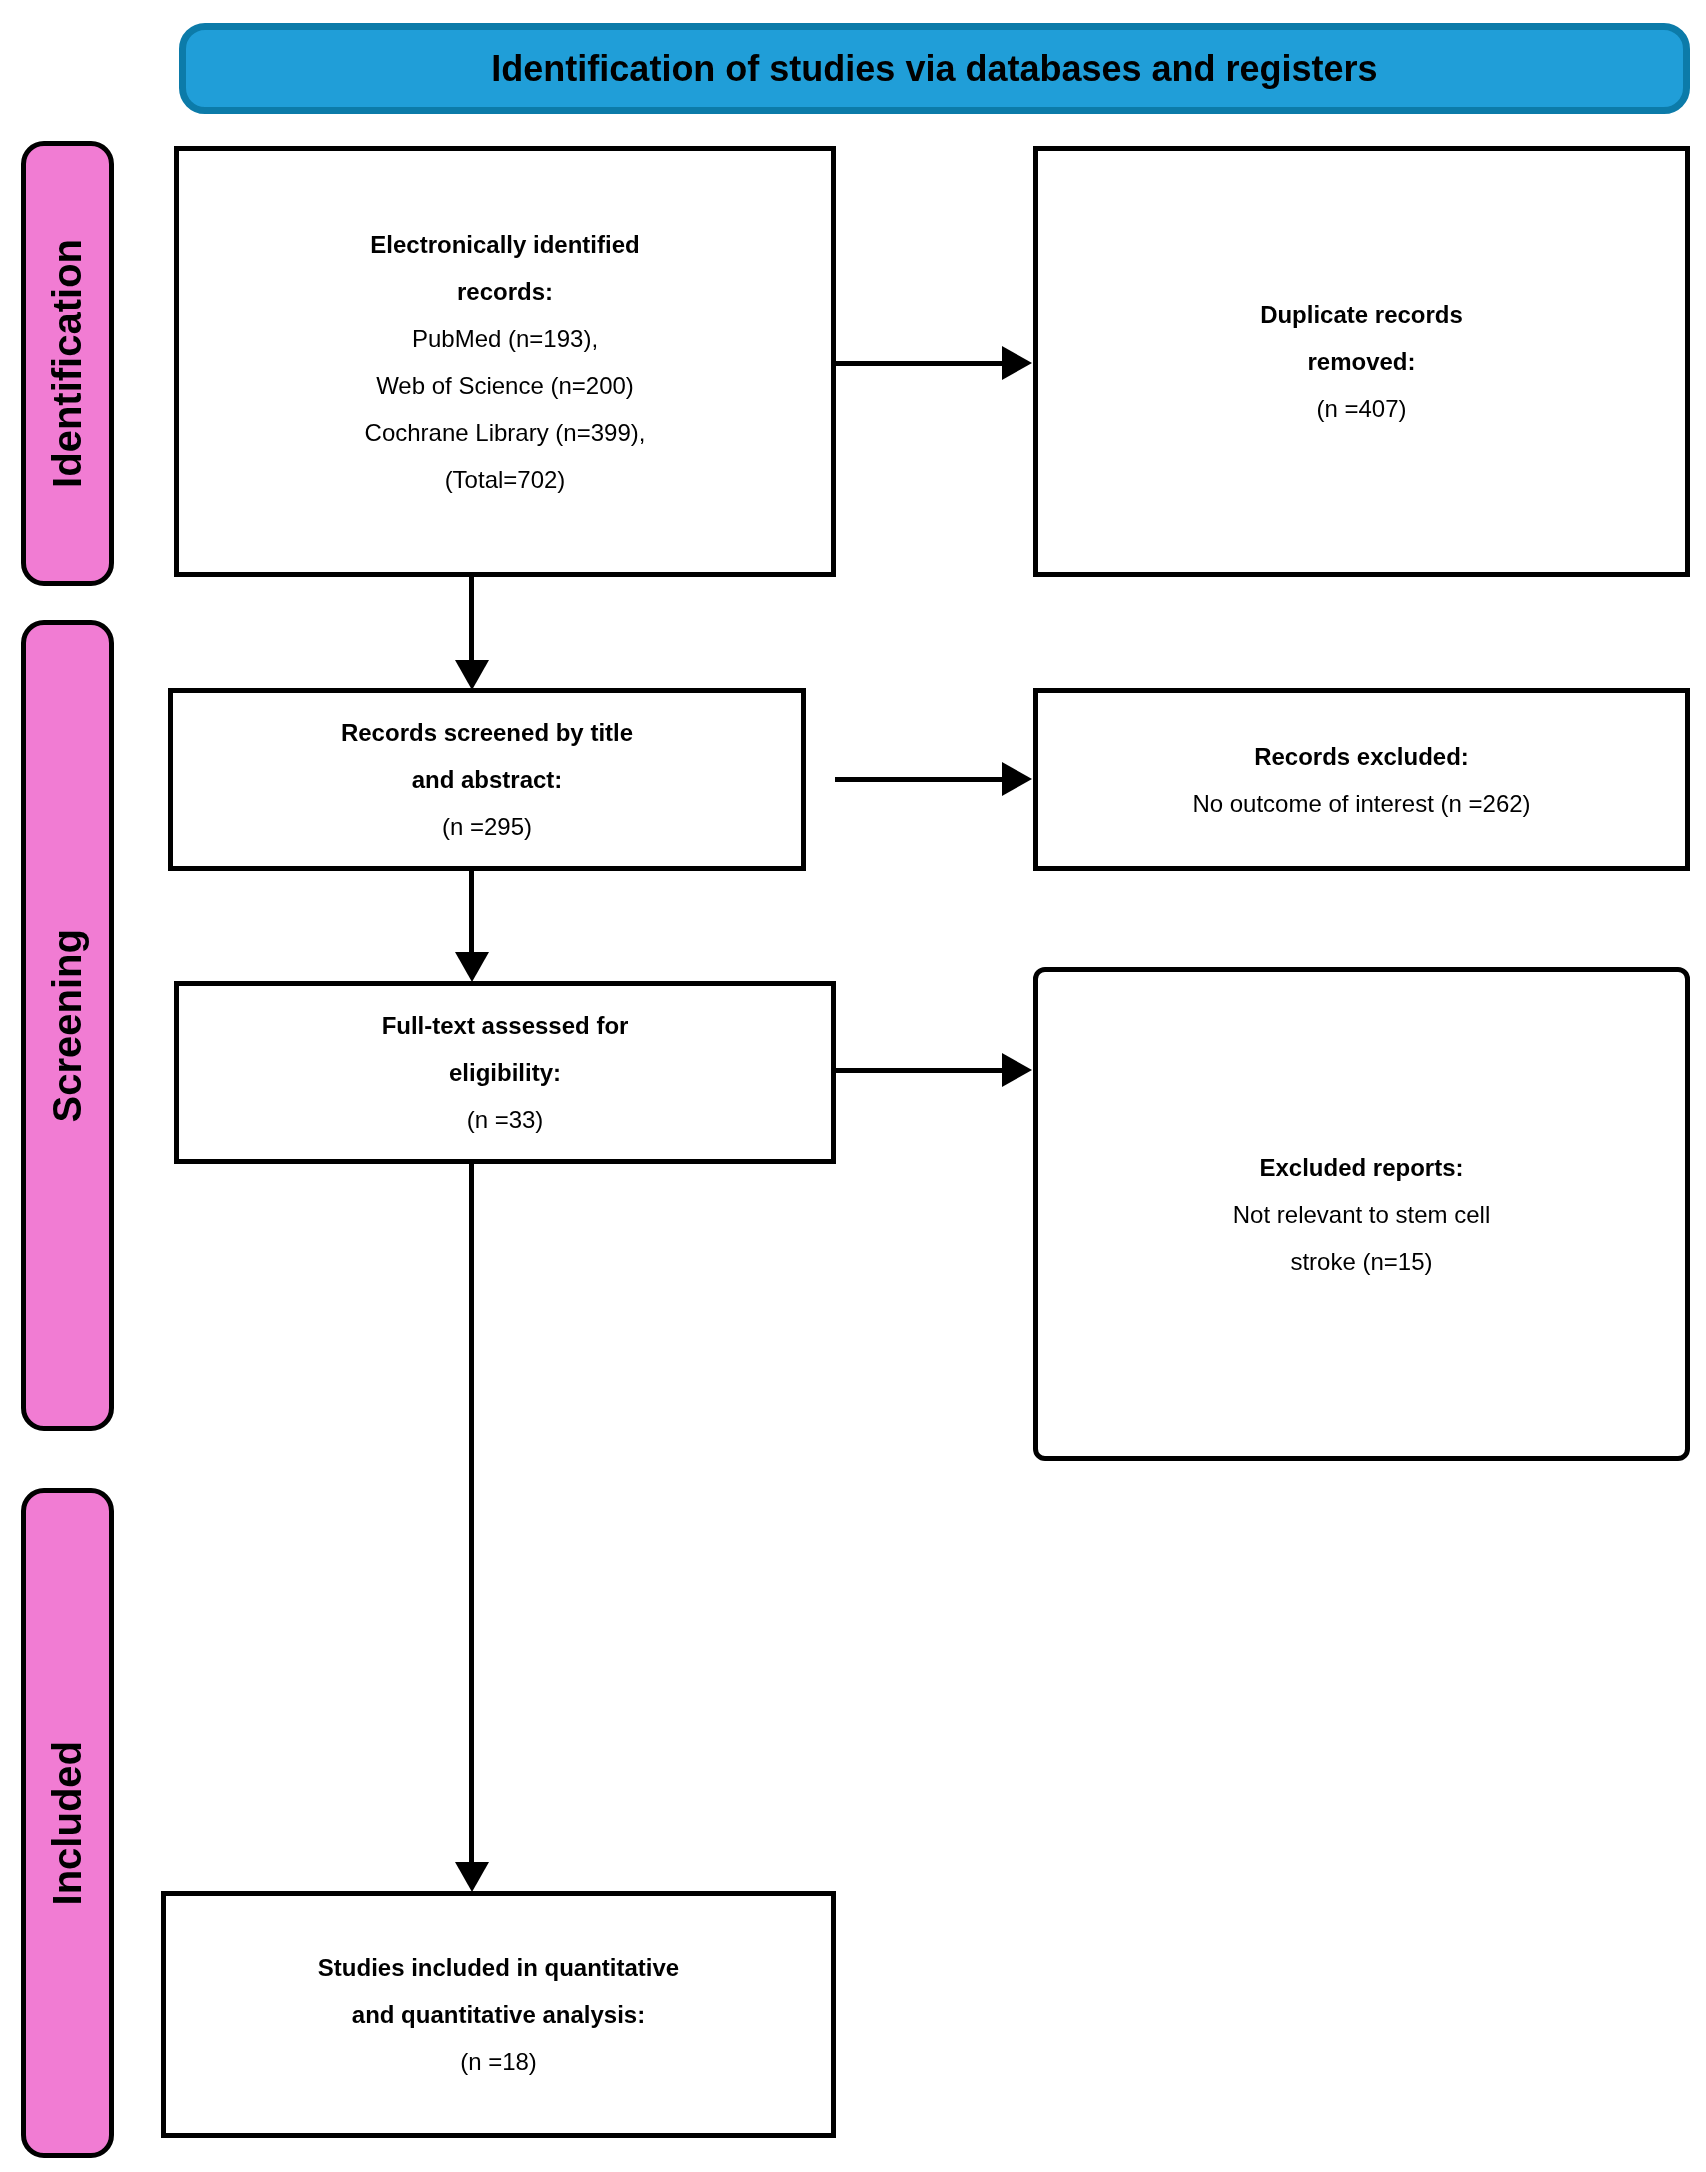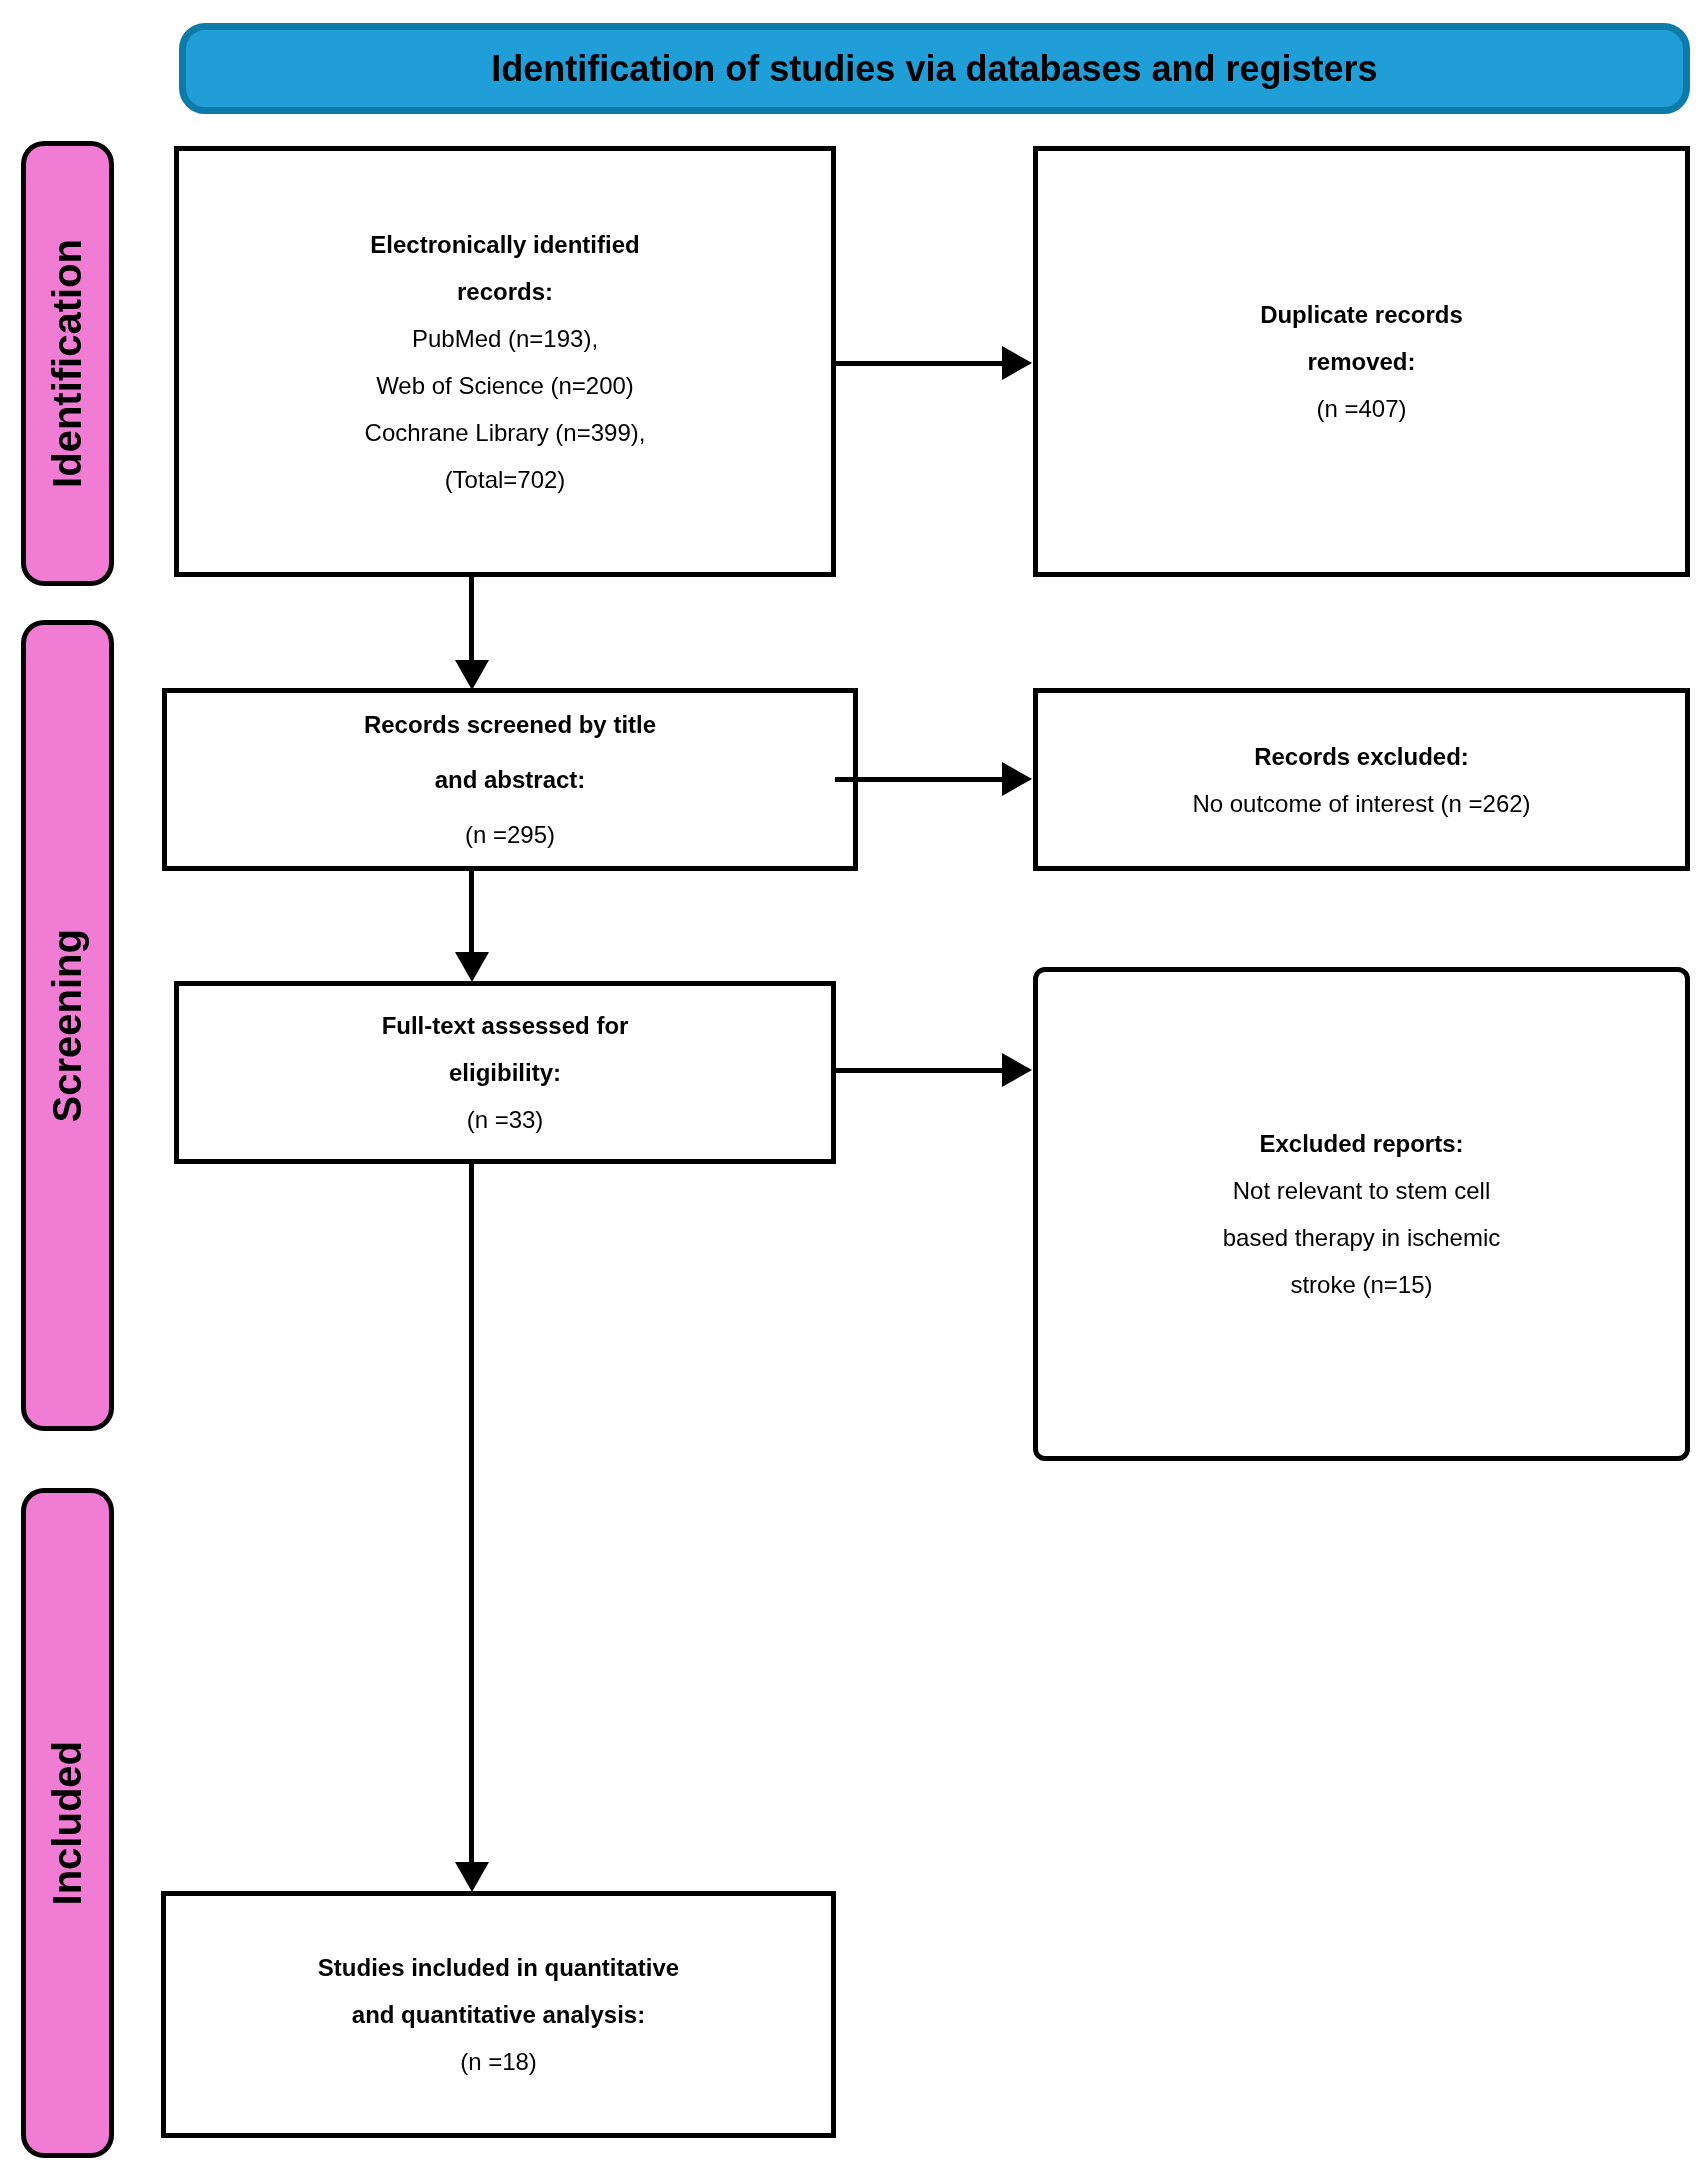--- a/index.html
+++ b/index.html
@@ -46,21 +46,21 @@
     border:5.8px solid var(--outline,#000);
     display:flex; flex-direction:column;
     align-items:center; justify-content:center;
     text-align:center; font-size:24px; line-height:47px;
   }
   .box .line { white-space:nowrap; }
   .box .t { font-weight:bold; }
 
   #box-identified        { left:174px;  top:146px;  width:662px; height:431px; }
   #box-duplicates        { left:1033px; top:146px;  width:657px; height:431px; }
-  #box-screened          { left:162px;  top:688px; width:696px; height:183px;gap:8px; }
+  #box-screened          { left:168px;  top:688px; width:638px; height:183px; }
   #box-records-excluded  { left:1033px; top:688px; width:657px; height:183px; }
   #box-fulltext          { left:174px;  top:981px; width:662px; height:183px; }
   #box-reports-excluded  { left:1033px; top:967px; width:657px; height:494px;border-radius:12px; }
   #box-included          { left:161px;  top:1891px; width:675px; height:247px; }
 
   
   .hline { position:absolute; height:5.2px; background:var(--outline,#000); }
   .vline { position:absolute; width:5.2px;  background:var(--outline,#000); }
   .head-right {
     position:absolute; width:0; height:0;
@@ -120,21 +120,20 @@
 
   <div class="box" id="box-fulltext">
     <div class="line t">Full-text assessed for</div>
     <div class="line t">eligibility:</div>
     <div class="line">(n =33)</div>
   </div>
 
   <div class="box" id="box-reports-excluded">
     <div class="line t">Excluded reports:</div>
     <div class="line">Not relevant to stem cell</div>
-    <div class="line">based therapy in ischemic</div>
     <div class="line">stroke (n=15)</div>
   </div>
 
   <div class="box" id="box-included">
     <div class="line t">Studies included in quantitative</div>
     <div class="line t">and quantitative analysis:</div>
     <div class="line">(n =18)</div>
   </div>
 
   <div class="hline" style="left:835px; top:361px; width:168px;"></div>

